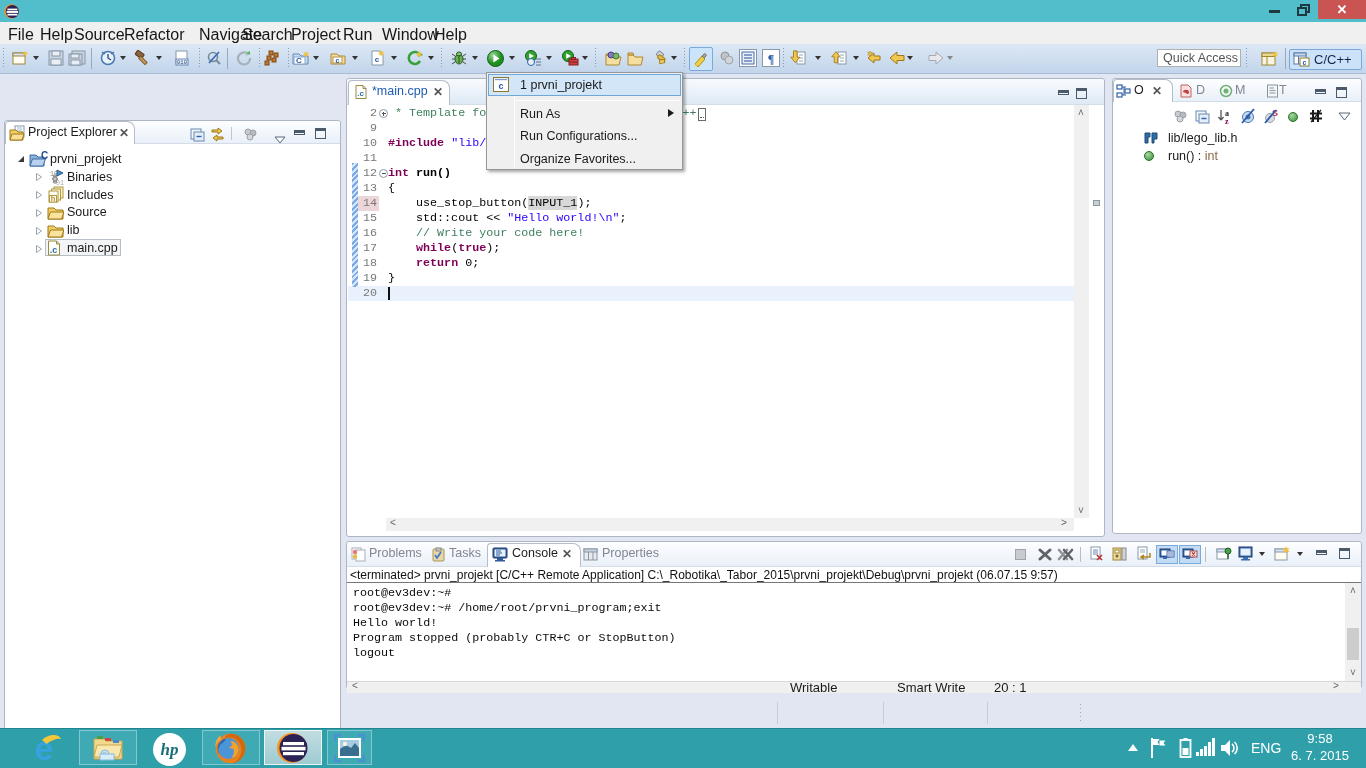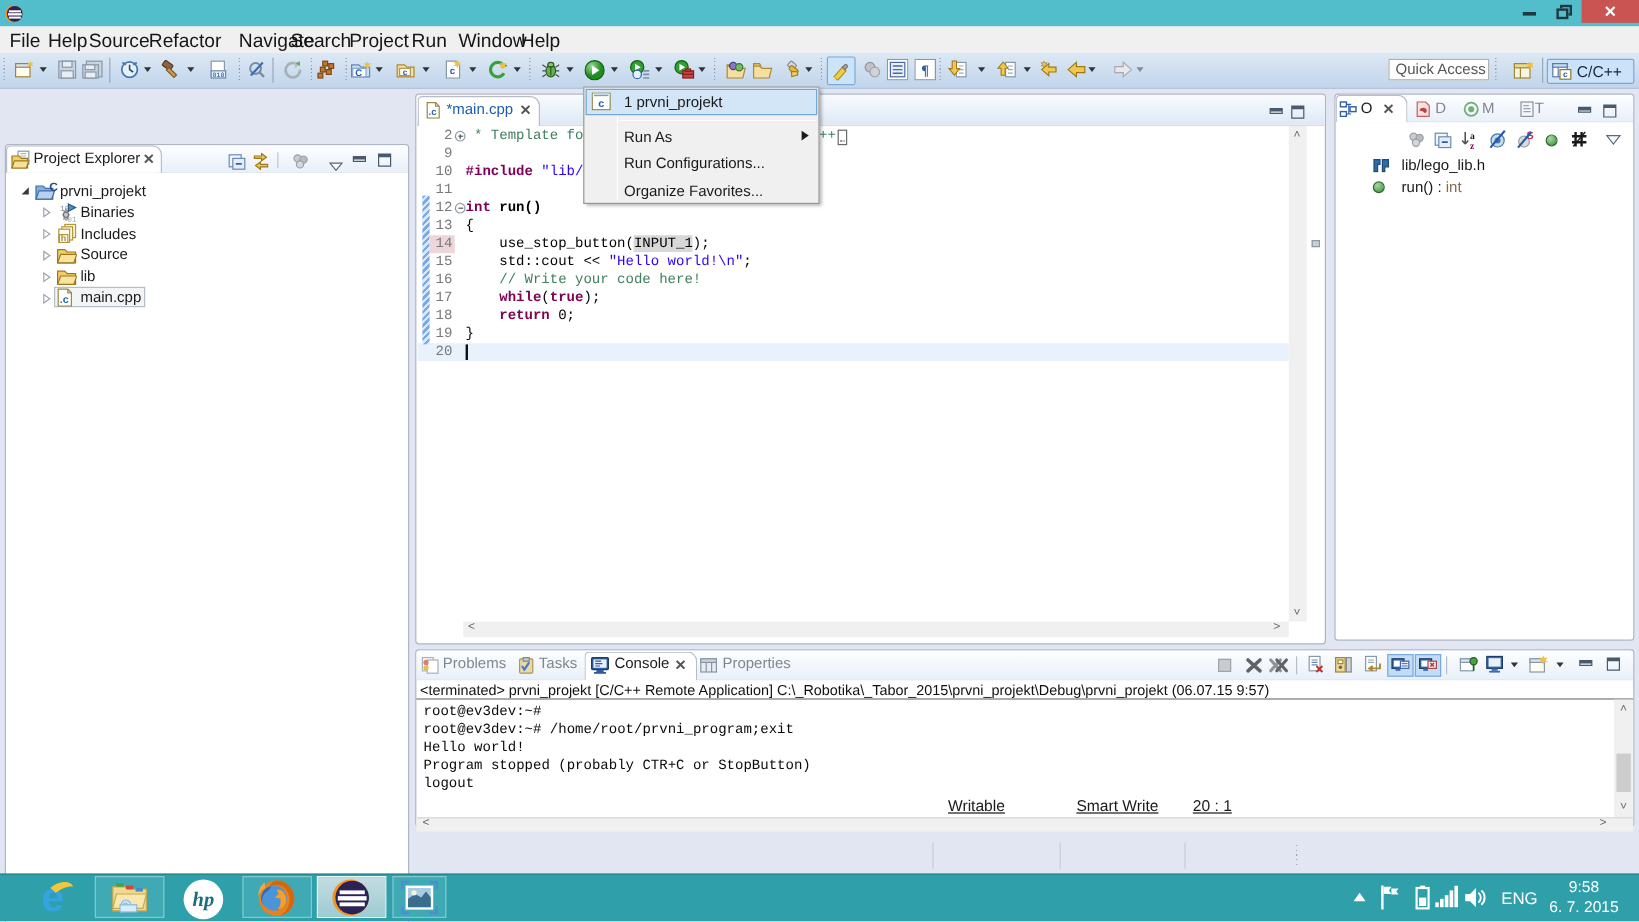--- a/index.html
+++ b/index.html
@@ -46,21 +46,21 @@
 
 .sbtrack{position:absolute;background:#F0F0F0;}
 .chev{position:absolute;font-size:10px;color:#666;font-family:"Liberation Sans",sans-serif;}
 
 #ddmenu{left:486px;top:72px;width:197px;height:98px;background:#F0F0F0;border:1px solid #979797;box-shadow:2px 2px 3px rgba(0,0,0,0.35);z-index:50;}
 #dd-gutline{position:absolute;left:27px;top:2px;bottom:2px;width:1px;background:#E2E3E4;border-right:1px solid #fff;}
 #dd-sel{position:absolute;left:1px;top:1px;width:193px;height:22px;background:#D3E6F8;border:1px solid #70A8DC;}
 .dditem{position:absolute;left:33px;font-size:12.5px;color:#1a1a1a;white-space:nowrap;}
 #dd-sep{position:absolute;left:29px;right:2px;top:27px;height:1px;background:#D7D8D9;border-bottom:1px solid #fff;}
 
-.stxt{position:absolute;top:664px;font-size:13px;color:#1a1a1a;text-decoration:underline;}
+.stxt{position:absolute;top:680px;font-size:13px;color:#1a1a1a;}
 .ssep{position:absolute;top:702px;width:1px;height:22px;background:#C8CCD8;}
 
 #taskbar{left:0;top:728px;width:1366px;height:40px;background:#2FA0AA;border-top:1px solid #1F8690;}
 .tkbox{position:absolute;top:2px;height:35px;background:#3FAAB3;border:1px solid #83C8CE;}
 .tray{position:absolute;color:#fff;}
 </style>
 </head>
 <body>
 <div id="screen">
 

